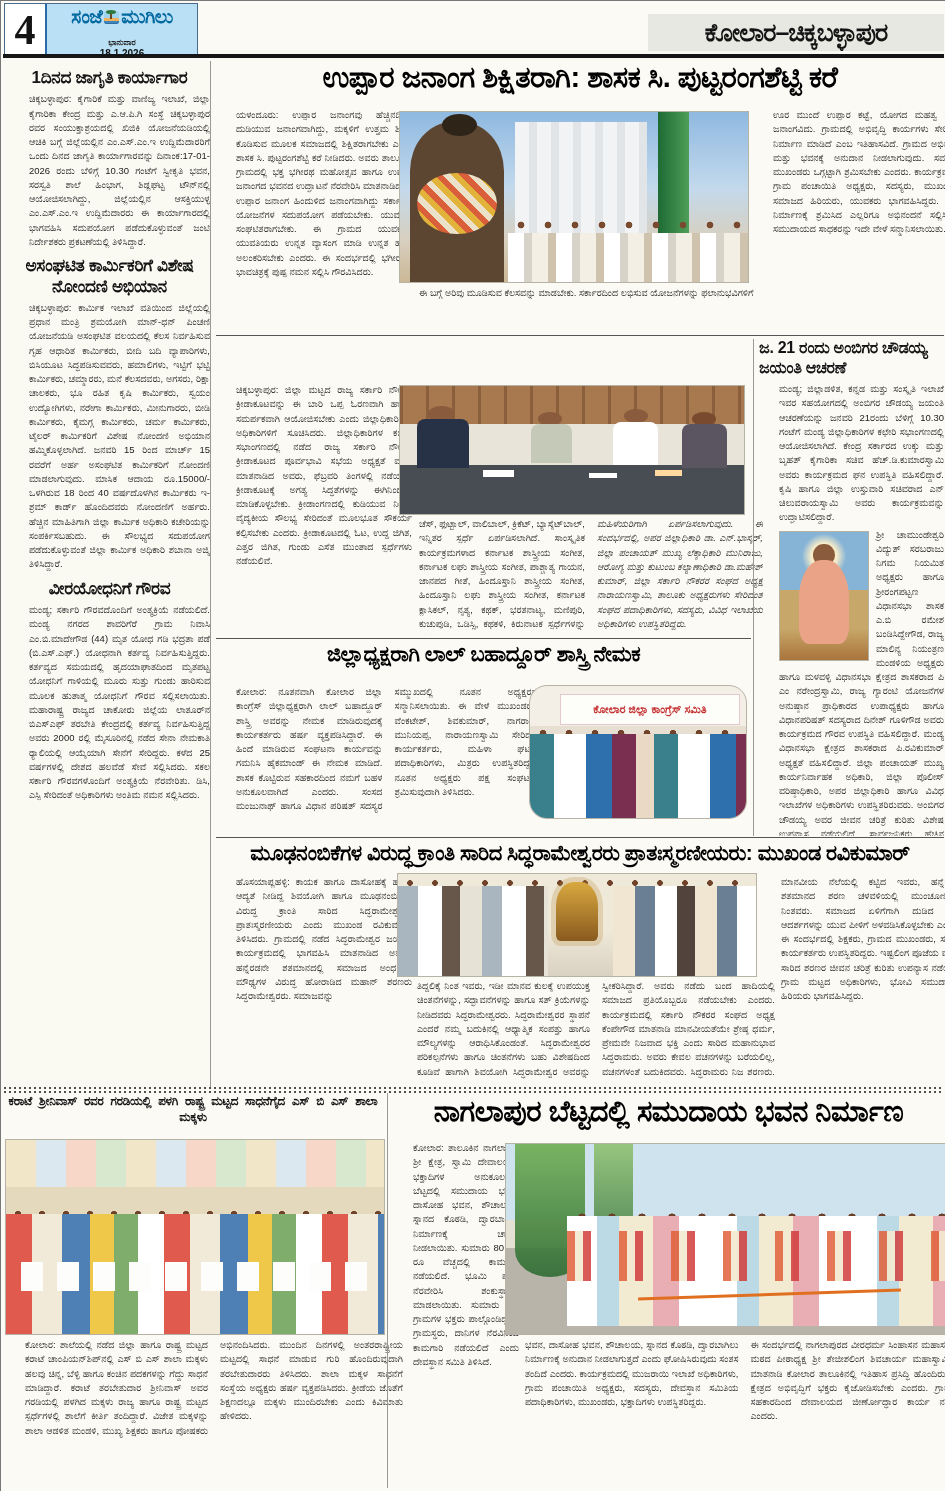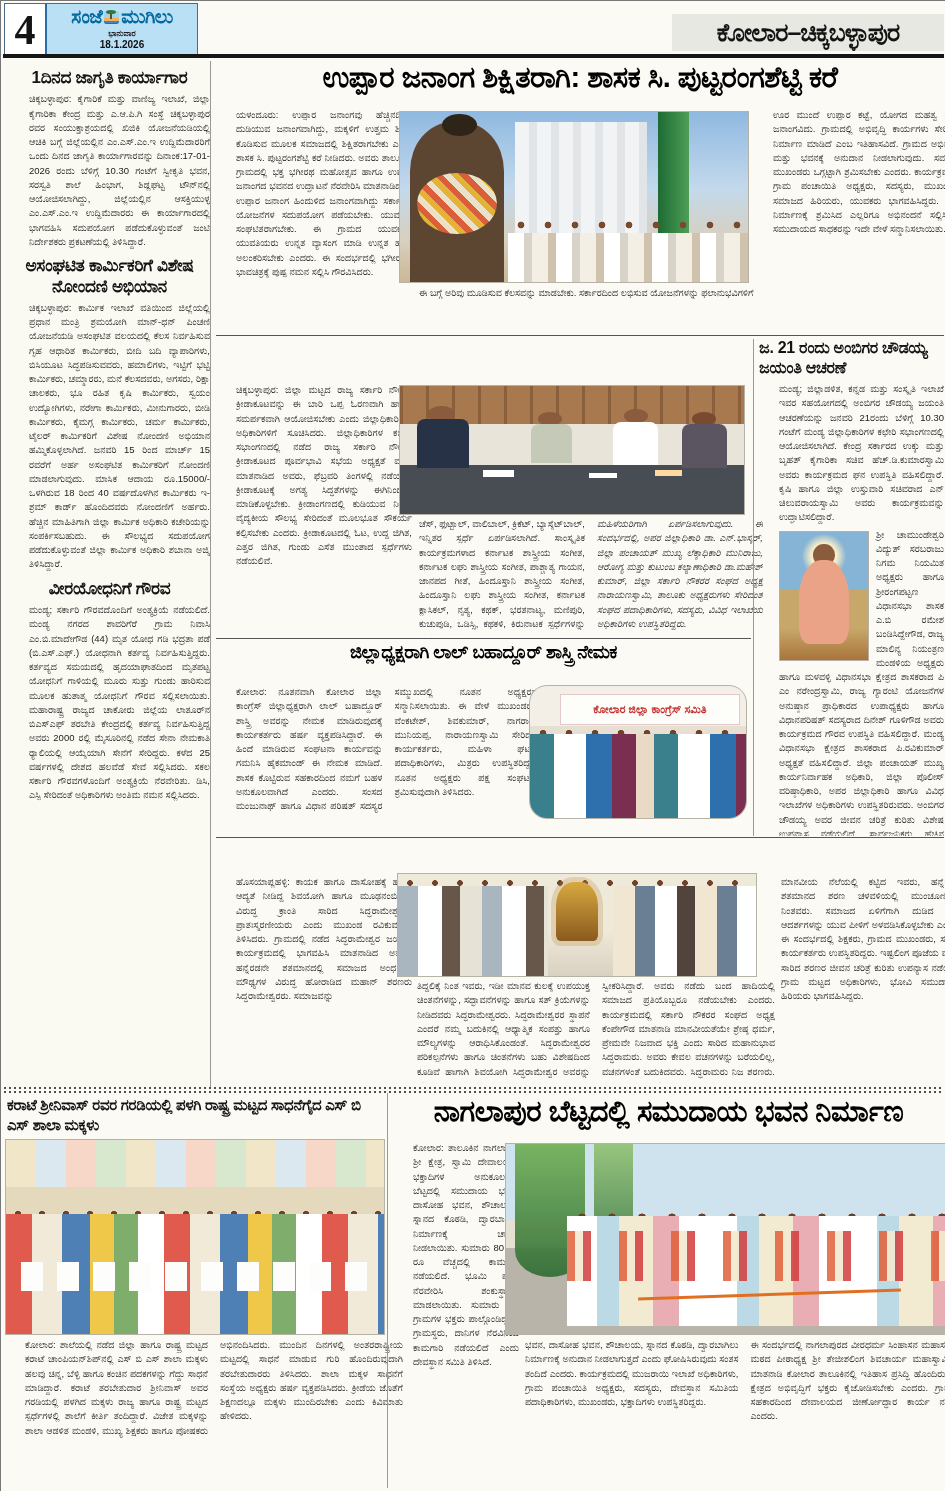--- a/index.html
+++ b/index.html
@@ -10,23 +10,23 @@
              border:1px solid #4a6a8a;display:flex;}
   .page-num{width:40px;background:#fff;font-family:"Liberation Serif",serif;font-weight:bold;
             font-size:42px;display:flex;align-items:center;justify-content:center;border-right:2px solid #2a6ca8;}
   .logo-wrap{flex:1;text-align:center;padding-top:2px;}
   .logo-line{font-weight:bold;font-size:19px;color:#0369a1;letter-spacing:-.5px;display:flex;align-items:center;justify-content:center;gap:2px;}
   .palm-icon{display:inline-block;width:15px;height:13px;border-radius:3px;
              background:linear-gradient(180deg,#9fd4ef 0 55%,#f0b25a 55% 75%,#3f86c0 75% 100%);
              box-shadow:inset 0 -1px 0 #2f6f9f;position:relative;}
   .palm-icon:before{content:"";position:absolute;left:6px;top:1px;width:2px;height:7px;background:#6b4a22;}
   .palm-icon:after{content:"";position:absolute;left:2px;top:-1px;width:10px;height:4px;border-radius:50%;background:#2e7a3a;}
-  .mast-day{font-size:8px;font-weight:bold;color:#222;margin-top:1px;}
+  .mast-day{font-size:8px;font-weight:bold;color:#222;margin-top:10px;}
   .mast-date{font-size:10px;font-weight:bold;color:#111;}
-  .region{position:absolute;right:2px;top:13px;width:272px;height:37px;background:#e8e8e3;
+  .region{position:absolute;right:2px;top:13px;width:296px;height:37px;background:#e8e8e3;
           font-size:25px;font-weight:bold;display:flex;align-items:center;justify-content:center;letter-spacing:-1px;}
   .topbar{position:absolute;left:2px;right:2px;top:53px;height:4px;background:#161616;}
   
   .small{font-size:9.5px;line-height:1.5;text-align:justify;color:#1c1c1c;margin-left:20px;}
   .cols2{column-count:2;column-gap:12px;}
   .headline{font-weight:bold;color:#000;text-align:center;letter-spacing:-.5px;line-height:1.05;}
   .lhead{font-size:17px;font-weight:bold;text-align:center;margin:7px 2px 4px;line-height:1.2;letter-spacing:-.3px;}
   .abs{position:absolute;}
   .vrule{position:absolute;width:1px;background:#9a9a94;}
   .hrule{position:absolute;height:1px;background:#555;}
@@ -103,25 +103,25 @@
   .saintimg>div{position:absolute;}
   .saintimg .halo{left:24%;top:2%;width:52%;height:34%;border-radius:50%;
         background:radial-gradient(circle,#f7ecc9 0 40%,rgba(247,236,201,0) 70%);}
   .saintimg .fig{left:22%;top:22%;width:56%;height:66%;background:#eba387;border-radius:45% 45% 20% 20%;}
   .saintimg .shead{left:38%;top:10%;width:24%;height:17%;background:#8a5b3c;border-radius:50%;}
   
   #leftcol{position:absolute;left:5px;top:60px;width:201px;height:1026px;padding:0 3px;background:#faf9f2;}
   
   .h-upp{font-size:29px;}
   .h-sports{font-size:30px;}
-  .h-cong{font-size:18px;}
+  .h-cong{font-size:21px;}
   .h-sidd{font-size:21px;}
   .h-comm{font-size:29px;}
   .jay-head{font-size:16px;font-weight:bold;line-height:1.25;margin-bottom:4px;letter-spacing:-.3px;}
-  .karate-cap{font-size:15px;font-weight:bold;line-height:1.3;letter-spacing:-.3px;}
+  .karate-cap{font-size:12px;font-weight:bold;text-align:center;line-height:1.3;letter-spacing:-.3px;font-family:Liberation Mono, monospace;}
 </style>
 </head>
 <body>
 
 <div class="page">
 
   <div class="mast-blue">
     <div class="page-num">4</div>
     <div class="logo-wrap">
       <div class="logo-line">
@@ -204,20 +204,21 @@
   <div class="abs small cols2" style="left:215px;top:684px;width:305px;height:148px;overflow:hidden;">ಕೋಲಾರ: ನೂತನವಾಗಿ ಕೋಲಾರ ಜಿಲ್ಲಾ ಕಾಂಗ್ರೆಸ್ ಜಿಲ್ಲಾಧ್ಯಕ್ಷರಾಗಿ ಲಾಲ್ ಬಹಾದ್ದೂರ್ ಶಾಸ್ತ್ರಿ ಅವರನ್ನು ನೇಮಕ ಮಾಡಿರುವುದಕ್ಕೆ ಕಾರ್ಯಕರ್ತರು ಹರ್ಷ ವ್ಯಕ್ತಪಡಿಸಿದ್ದಾರೆ. ಈ ಹಿಂದೆ ಮಾಡಿರುವ ಸಂಘಟನಾ ಕಾರ್ಯವನ್ನು ಗಮನಿಸಿ ಹೈಕಮಾಂಡ್ ಈ ನೇಮಕ ಮಾಡಿದೆ. ಶಾಸಕ ಕೊಟ್ಟಿರುವ ಸಹಕಾರದಿಂದ ನಮಗೆ ಬಹಳ ಅನುಕೂಲವಾಗಿದೆ ಎಂದರು. ಸಂಸದ ಮಂಜುನಾಥ್ ಹಾಗೂ ವಿಧಾನ ಪರಿಷತ್ ಸದಸ್ಯರ ಸಮ್ಮುಖದಲ್ಲಿ ನೂತನ ಅಧ್ಯಕ್ಷರನ್ನು ಸನ್ಮಾನಿಸಲಾಯಿತು. ಈ ವೇಳೆ ಮುಖಂಡರಾದ ವೆಂಕಟೇಶ್, ಶಿವಕುಮಾರ್, ನಾಗರಾಜು, ಮುನಿಯಪ್ಪ, ನಾರಾಯಣಸ್ವಾಮಿ ಸೇರಿದಂತೆ ಕಾರ್ಯಕರ್ತರು, ಮಹಿಳಾ ಘಟಕದ ಪದಾಧಿಕಾರಿಗಳು, ಮಿತ್ರರು ಉಪಸ್ಥಿತರಿದ್ದರು. ನೂತನ ಅಧ್ಯಕ್ಷರು ಪಕ್ಷ ಸಂಘಟನೆಗೆ ಶ್ರಮಿಸುವುದಾಗಿ ತಿಳಿಸಿದರು.</div>
   <div class="ph ph3" style="left:528px;top:684px;width:216px;height:132px;">
     <div class="banner">
       <span>ಕೋಲಾರ ಜಿಲ್ಲಾ ಕಾಂಗ್ರೆಸ್ ಸಮಿತಿ</span>
     </div>
     <div class="heads"></div>
     <div class="people"></div>
   </div>
   <div class="hrule" style="left:215px;top:836px;width:728px;"></div>
 
+  <div class="abs headline h-sidd" style="left:215px;top:841px;width:728px;">ಮೂಢನಂಬಿಕೆಗಳ ವಿರುದ್ಧ ಕ್ರಾಂತಿ ಸಾರಿದ ಸಿದ್ಧರಾಮೇಶ್ವರರು ಪ್ರಾತಃಸ್ಮರಣೀಯರು: ಮುಖಂಡ ರವಿಕುಮಾರ್</div>
   <div class="abs small" style="left:215px;top:874px;width:176px;height:208px;overflow:hidden;">ಹೊಸಯಾಪ್ಲಹಳ್ಳಿ: ಕಾಯಕ ಹಾಗೂ ದಾಸೋಹಕ್ಕೆ ಹೆಚ್ಚಿನ ಆದ್ಯತೆ ನೀಡಿದ್ದ ಶಿವಯೋಗಿ ಹಾಗೂ ಮೂಢನಂಬಿಕೆಗಳ ವಿರುದ್ಧ ಕ್ರಾಂತಿ ಸಾರಿದ ಸಿದ್ಧರಾಮೇಶ್ವರರು ಪ್ರಾತಃಸ್ಮರಣೀಯರು ಎಂದು ಮುಖಂಡ ರವಿಕುಮಾರ್ ತಿಳಿಸಿದರು. ಗ್ರಾಮದಲ್ಲಿ ನಡೆದ ಸಿದ್ಧರಾಮೇಶ್ವರ ಜಯಂತಿ ಕಾರ್ಯಕ್ರಮದಲ್ಲಿ ಭಾಗವಹಿಸಿ ಮಾತನಾಡಿದ ಅವರು, ಹನ್ನೆರಡನೇ ಶತಮಾನದಲ್ಲಿ ಸಮಾಜದ ಅಂಧಶ್ರದ್ಧೆ, ಮೌಢ್ಯಗಳ ವಿರುದ್ಧ ಹೋರಾಡಿದ ಮಹಾನ್ ಶರಣರು ಸಿದ್ಧರಾಮೇಶ್ವರರು. ಸಮಾಜವನ್ನು</div>
   <div class="ph ph4" style="left:396px;top:872px;width:358px;height:102px;">
     <div class="heads"></div>
     <div class="pl"></div>
     <div class="pr"></div>
     <div class="idol"></div>
   </div>
   <div class="abs small" style="left:396px;top:978px;width:358px;height:104px;overflow:hidden;display:flex;gap:12px;">
     <div style="flex:1;">ತಿದ್ದಲಿಕ್ಕೆ ನಿಂತ ಇವರು, ಇಡೀ ಮಾನವ ಕುಲಕ್ಕೆ ಉಪಯುಕ್ತ ಚಿಂತನೆಗಳನ್ನು, ಸದ್ಭಾವನೆಗಳನ್ನು ಹಾಗೂ ಸತ್ ಕ್ರಿಯೆಗಳನ್ನು ನೀಡಿದವರು ಸಿದ್ಧರಾಮೇಶ್ವರರು. ಸಿದ್ಧರಾಮೇಶ್ವರರ ಸ್ಥಾಪನೆ ಎಂದರೆ ನಮ್ಮ ಬದುಕಿನಲ್ಲಿ ಆಧ್ಯಾತ್ಮಿಕ ಸಂಪತ್ತು ಹಾಗೂ ಮೌಲ್ಯಗಳನ್ನು ಆರಾಧಿಸಿಕೊಂಡಂತೆ. ಸಿದ್ಧರಾಮೇಶ್ವರರ ಪರಿಕಲ್ಪನೆಗಳು ಹಾಗೂ ಚಿಂತನೆಗಳು ಬಹು ವಿಶೇಷದಿಂದ ಕೂಡಿವೆ ಹಾಗಾಗಿ ಶಿವಯೋಗಿ ಸಿದ್ಧರಾಮೇಶ್ವರ ಅವರನ್ನು ಭೋವಿ ಜನಾಂಗದವರು ತಮ್ಮ ಕುಲಗುರುಗಳಾಗಿ</div>
     <div style="flex:1;">ಸ್ವೀಕರಿಸಿದ್ದಾರೆ. ಅವರು ನಡೆದು ಬಂದ ಹಾದಿಯಲ್ಲಿ ಸಮಾಜದ ಪ್ರತಿಯೊಬ್ಬರೂ ನಡೆಯಬೇಕು ಎಂದರು. ಕಾರ್ಯಕ್ರಮದಲ್ಲಿ ಸರ್ಕಾರಿ ನೌಕರರ ಸಂಘದ ಅಧ್ಯಕ್ಷ ಕೆಂಪೇಗೌಡ ಮಾತನಾಡಿ ಮಾನವೀಯತೆಯೇ ಶ್ರೇಷ್ಠ ಧರ್ಮ, ಪ್ರೇಮವೇ ನಿಜವಾದ ಭಕ್ತಿ ಎಂದು ಸಾರಿದ ಮಹಾನುಭಾವ ಸಿದ್ಧರಾಮರು. ಅವರು ಕೇವಲ ವಚನಗಳನ್ನು ಬರೆಯಲಿಲ್ಲ, ವಚನಗಳಂತೆ ಬದುಕಿದವರು. ಸಿದ್ಧರಾಮರು ನಿಜ ಶರಣರು. ಸಮಾಜವನ್ನು ಬದಲಿಸಲು ಪ್ರಯತ್ನಿಸಿದವರು. ಧರ್ಮವನ್ನು</div>

